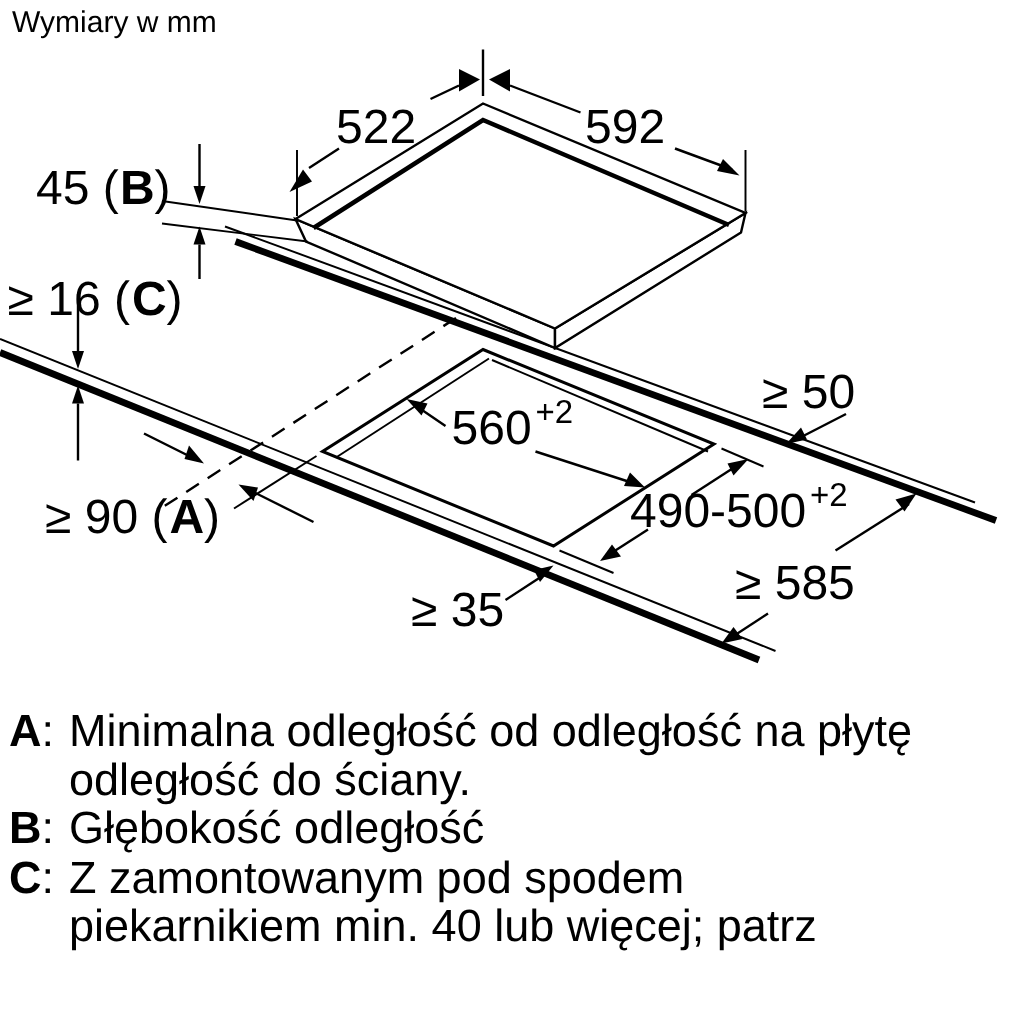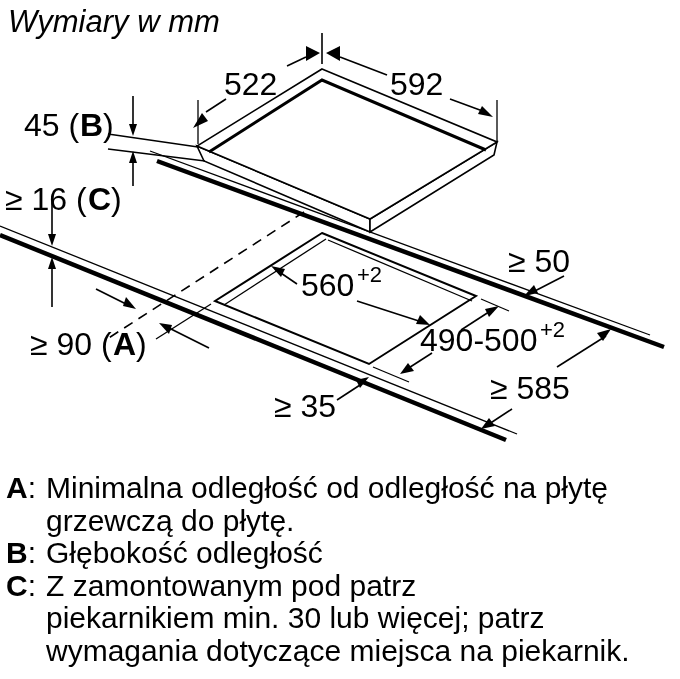--- a/index.html
+++ b/index.html
@@ -1,18 +1,18 @@
 <!DOCTYPE html>
 <html><head>
 <meta charset="utf-8">
 <style>
   html,body{margin:0;padding:0;background:#ffffff;}
   #stage{position:relative;width:680px;height:679px;background:#fff;overflow:hidden;
          font-family:"Liberation Sans",sans-serif;color:#000;}
-  #title{position:absolute;left:8px;top:4px;font-size:31px;letter-spacing:0px;font-style:italic;}
+  #title{position:absolute;left:8px;top:4px;font-size:20px;letter-spacing:0px;}
   #draw{position:absolute;left:0;top:0;}
   svg text{font-family:"Liberation Sans",sans-serif;fill:#000;font-size:32px;}
   svg text.sup{font-size:22px;}
   svg text.bld{font-weight:bold;}
   .ln{stroke:#000;stroke-width:1.6;fill:none;}
   .thin{stroke:#000;stroke-width:1.3;fill:none;}
   .thick{stroke:#000;stroke-width:4.5;fill:none;}
   .med{stroke:#000;stroke-width:2;fill:none;}
   .face{fill:#ffffff;stroke:#000;stroke-width:1.6;}
   .arr{fill:#000;stroke:none;}
@@ -151,33 +151,29 @@
     </g>
   </svg>
 
   <div id="legend">
     <div class="lg-row">
       <span class="lg-key"><b>A</b><span>:</span></span>
       <span class="lg-txt">Minimalna odległość od odległość na płytę</span>
     </div>
     <div class="lg-row">
       <span class="lg-ind"></span>
-      <span class="lg-txt">grzewczą do płytę.</span>
+      <span class="lg-txt">odległość do ściany.</span>
     </div>
     <div class="lg-row">
       <span class="lg-key"><b>B</b><span>:</span></span>
       <span class="lg-txt">Głębokość odległość</span>
     </div>
     <div class="lg-row">
       <span class="lg-key"><b>C</b><span>:</span></span>
-      <span class="lg-txt">Z zamontowanym pod patrz</span>
+      <span class="lg-txt">Z zamontowanym pod spodem</span>
     </div>
     <div class="lg-row">
       <span class="lg-ind"></span>
-      <span class="lg-txt">piekarnikiem min. 30 lub więcej; patrz</span>
-    </div>
-    <div class="lg-row">
-      <span class="lg-ind"></span>
-      <span class="lg-txt">wymagania dotyczące miejsca na piekarnik.</span>
+      <span class="lg-txt">piekarnikiem min. 40 lub więcej; patrz</span>
     </div>
   </div>
 
 </div>
 
 </body></html>

